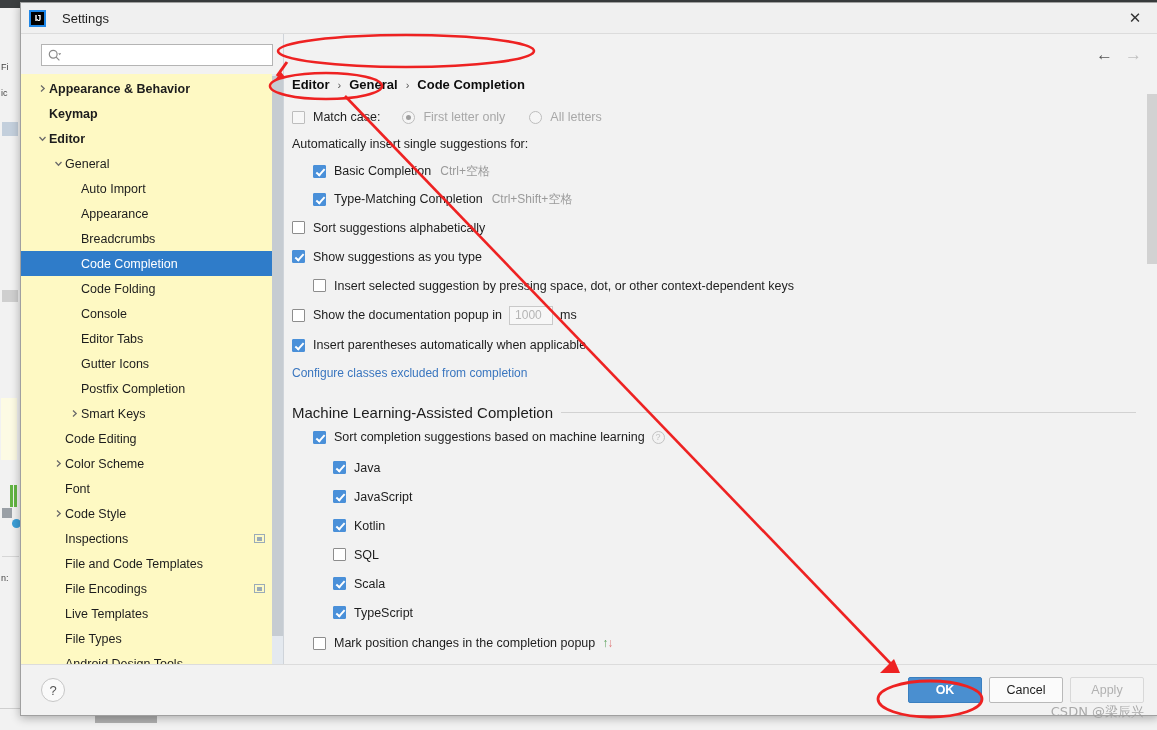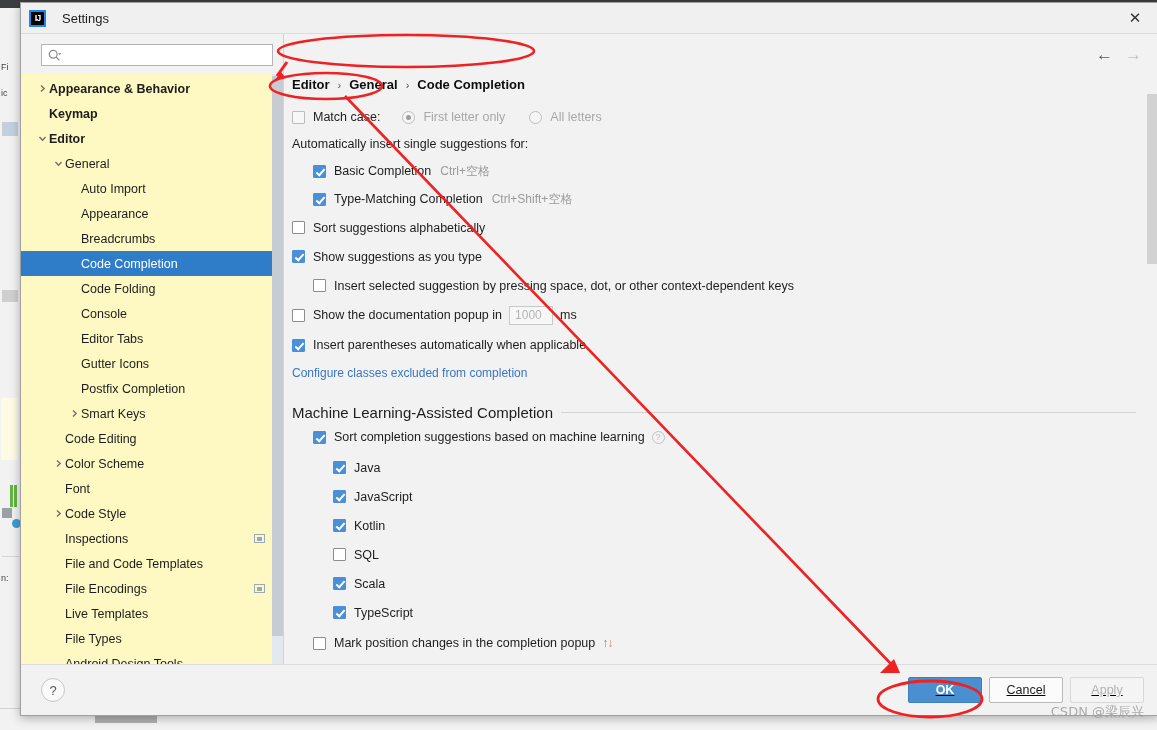--- a/index.html
+++ b/index.html
@@ -186,21 +186,21 @@
     border-top: 1px solid #dcdcdc;
     display: flex; align-items: center; padding: 0 14px;
     position: relative;
   }
   .qmark {
     width: 22px; height: 22px; border-radius: 50%;
     border: 1px solid #c6c6c6; background: #fafafa;
     display:flex; align-items:center; justify-content:center;
     font-size: 13px; color:#555; margin-left: 6px;
   }
-  .btns { margin-left: auto; display: flex; gap: 7px; align-items:flex-end;text-decoration:underline; }
+  .btns { margin-left: auto; display: flex; gap: 7px; align-items:flex-end; }
   .btn {
     height: 26px; min-width: 74px; padding: 0 14px;
     border: 1px solid #b9b9b9; background: #fbfbfb;
     font-size: 12.5px; color: #1d1d1d; border-radius: 2px;
     display:flex; align-items:center; justify-content:center;
     font-family: "Liberation Sans", sans-serif;
     box-sizing: border-box;
   }
   .btn.primary { background:#4a8fd0; border-color:#3a7fc0; color:#fff; font-weight:bold; }
   .btn.disabled { color:#b1b1b1; background:#f4f4f4; border-color:#d8d8d8; }

